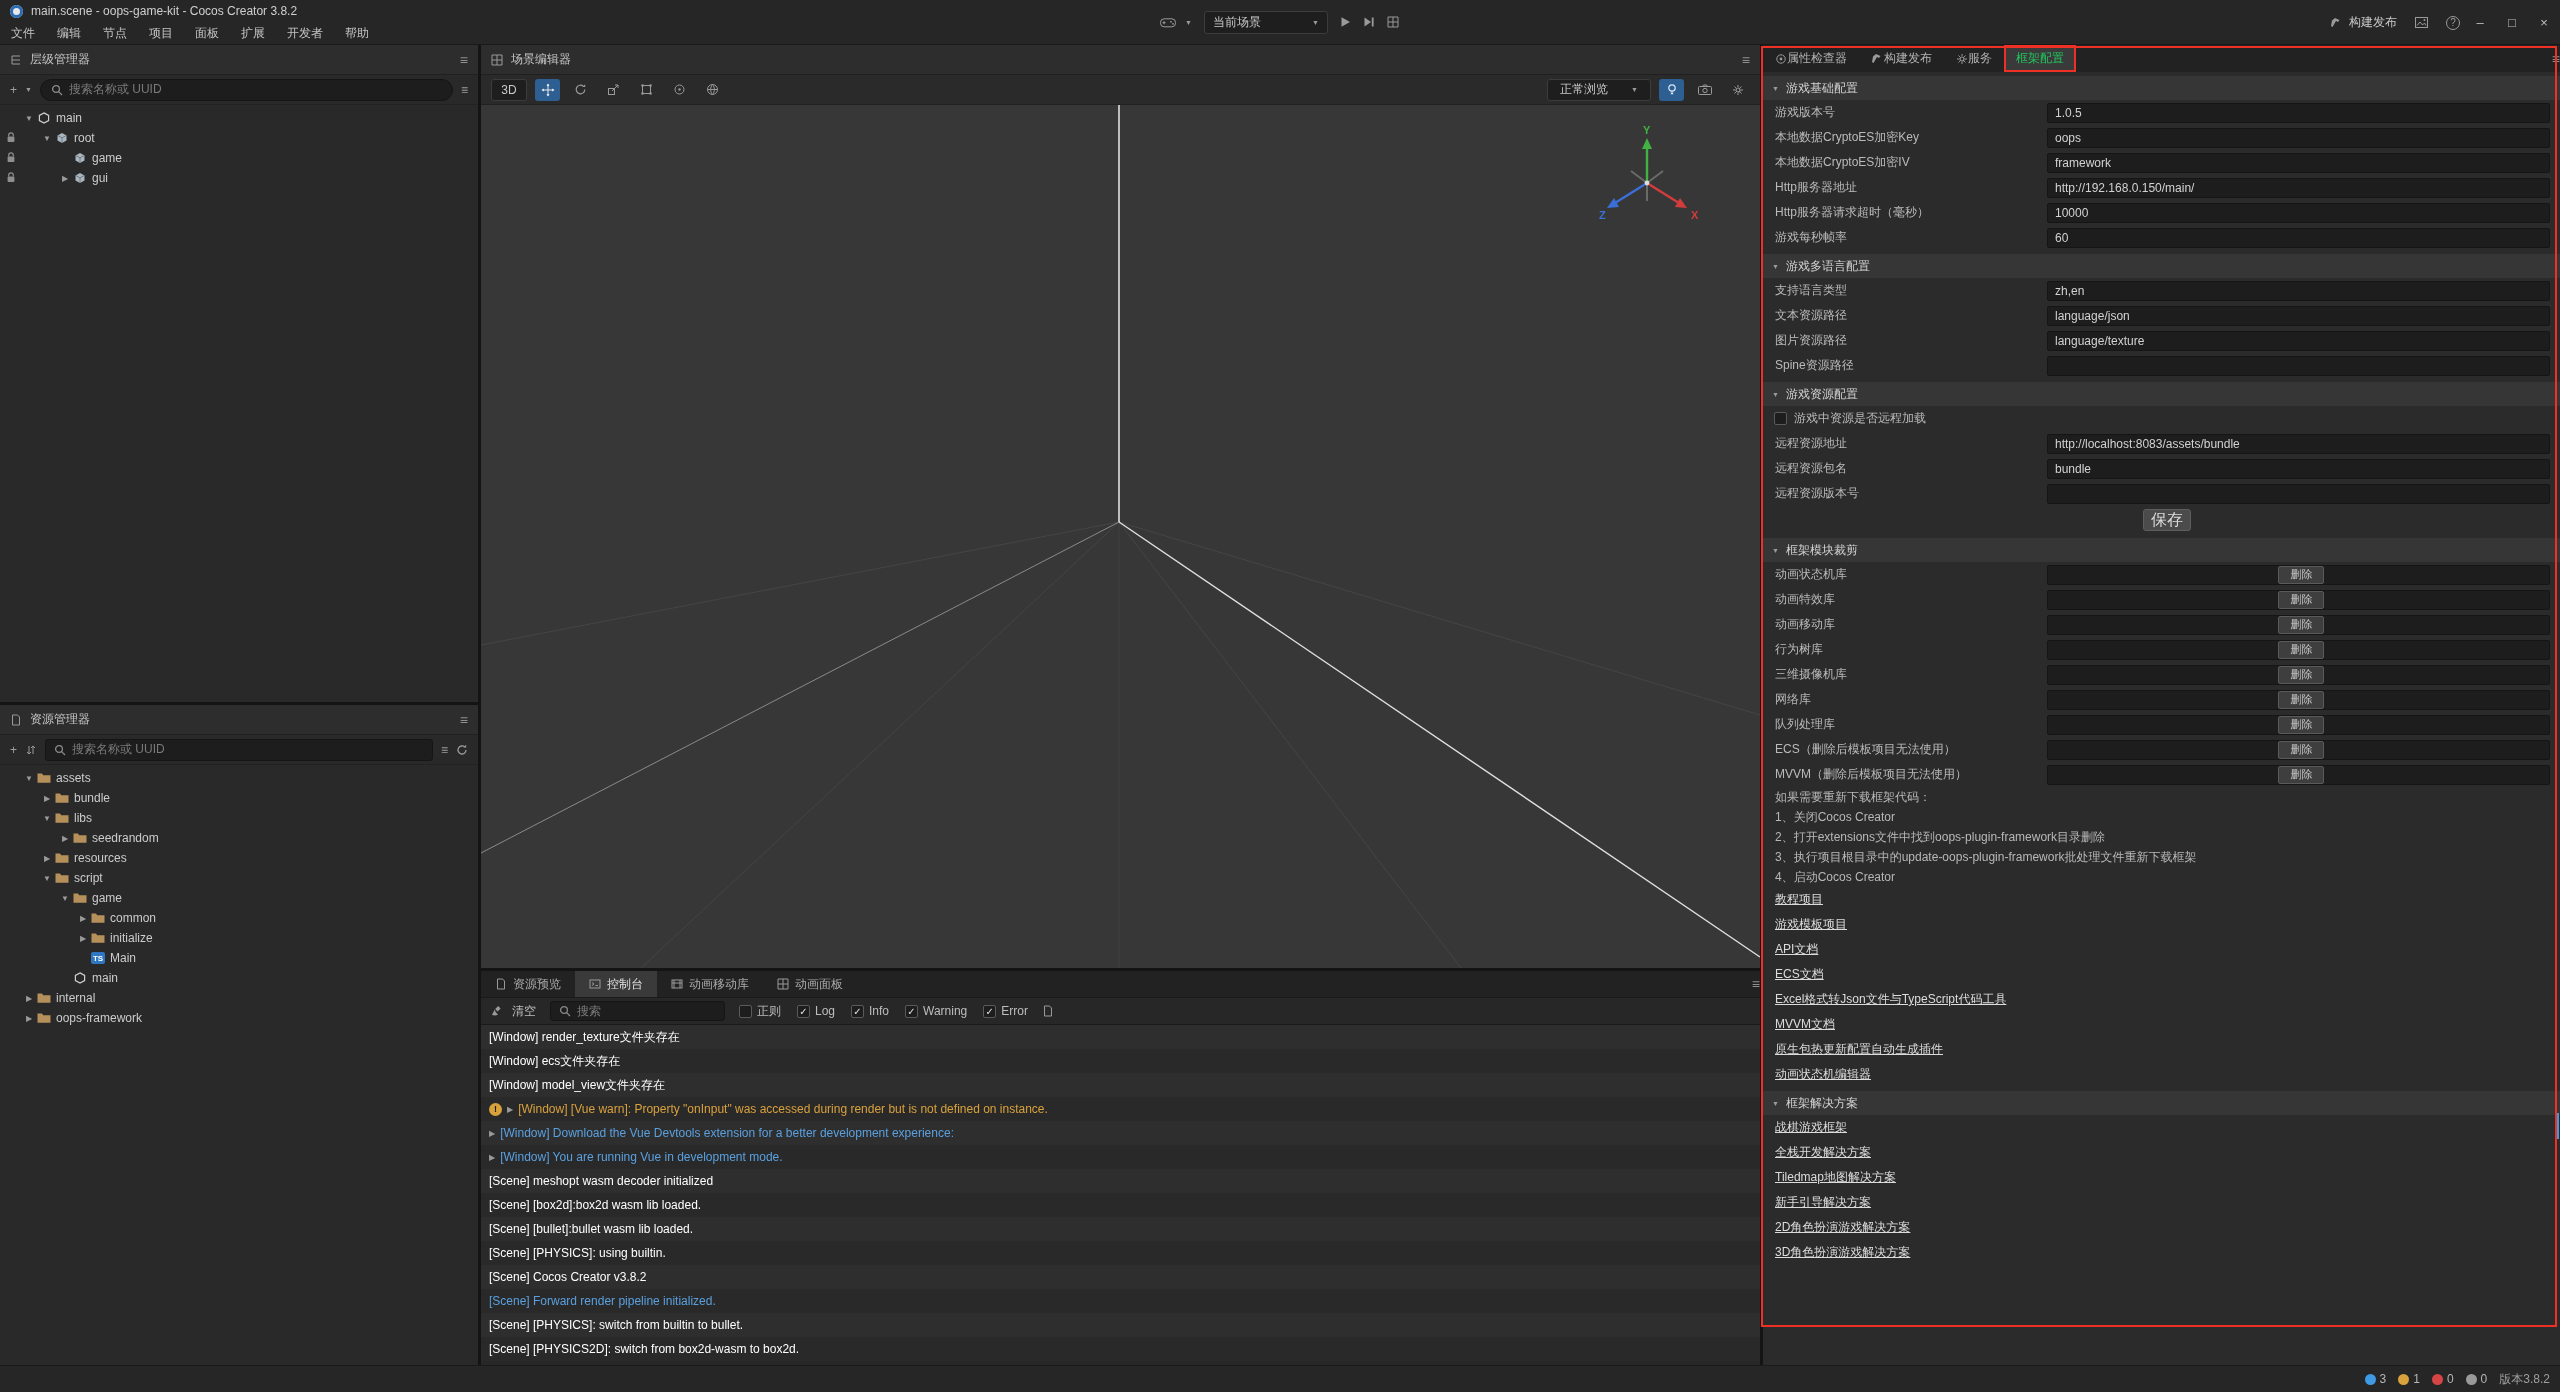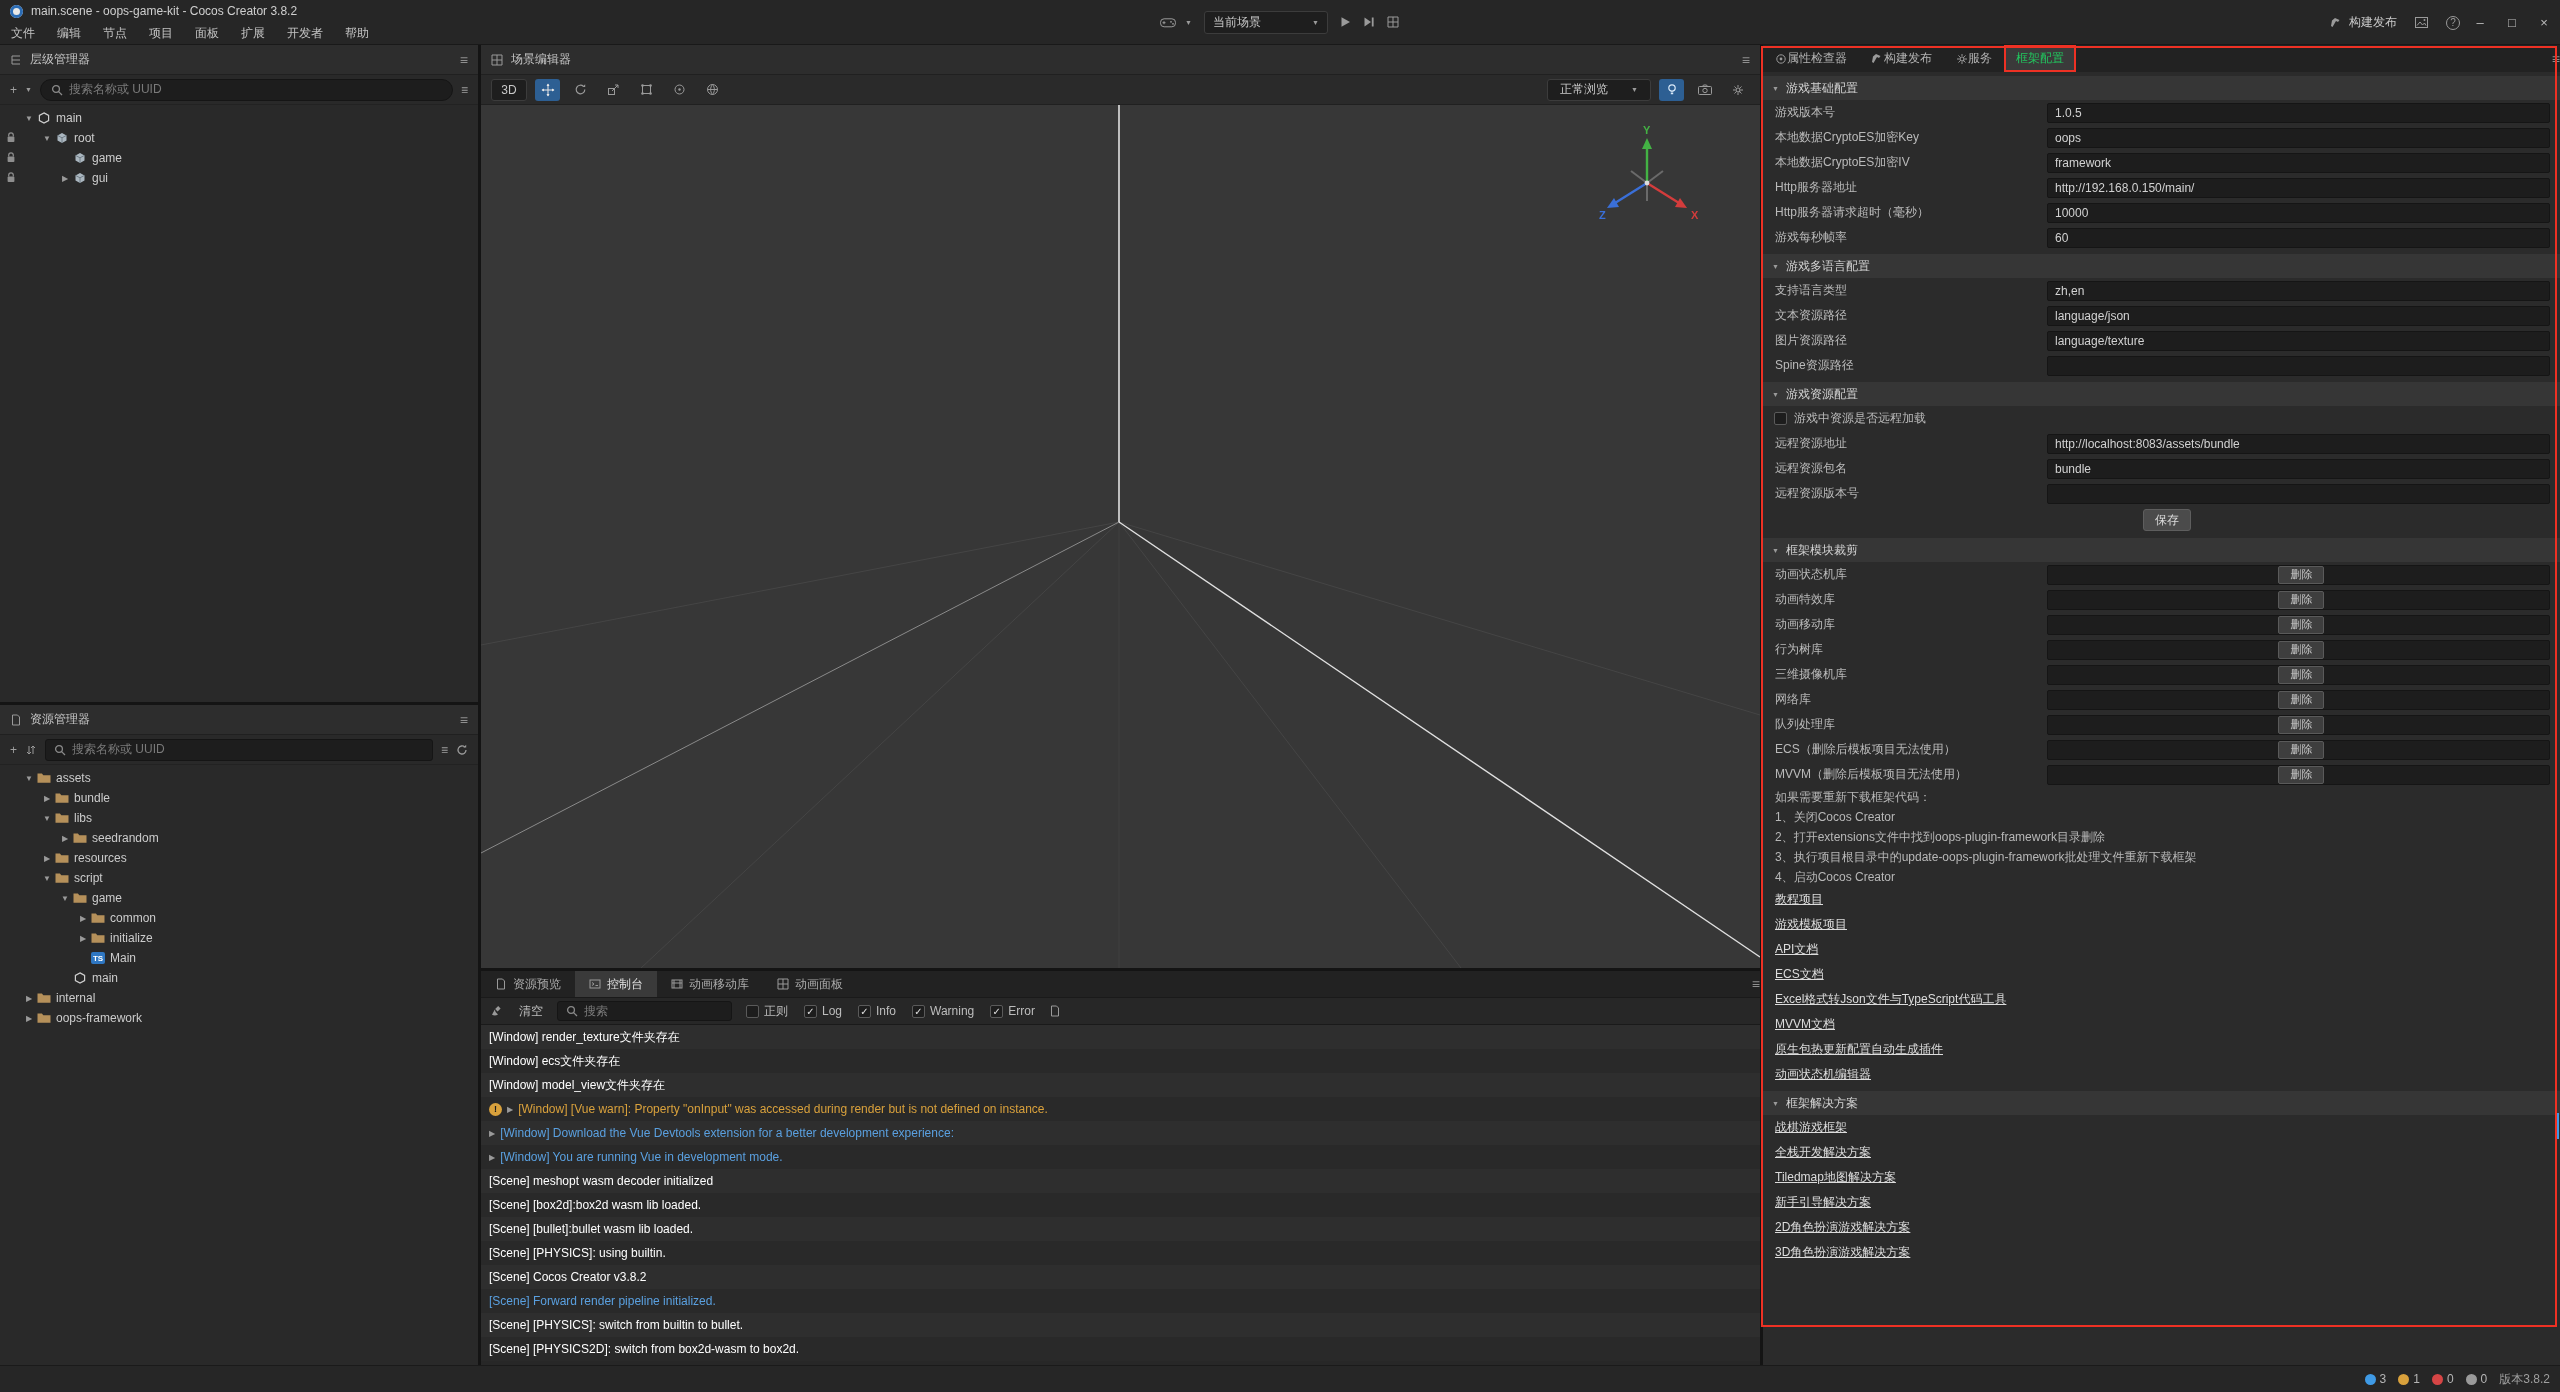--- a/index.html
+++ b/index.html
@@ -58,21 +58,21 @@
   .st-right { margin-left:auto; display:flex; align-items:center; gap:8px; }
   .view-select { height:22px; min-width:104px; background:#1e1e1e; border:1px solid #3c3c3c; border-radius:3px; display:flex; align-items:center; justify-content:space-between; padding:0 12px; color:#c8c8c8; }
   #scene-viewport { position:absolute; left:0; top:60px; right:0; bottom:0; background:#373737; overflow:hidden; }
   .gizmo { position:absolute; right:55px; top:20px; }
 
   
   .console-tabs { height:27px; display:flex; align-items:center; background:#222; border-bottom:1px solid #1a1a1a; }
   .console-tab { height:100%; display:flex; align-items:center; gap:6px; padding:0 14px; color:#aaa; }
   .console-tab.active { background:#3a3a3a; color:#e0e0e0; }
   .console-toolbar { height:27px; display:flex; align-items:center; gap:14px; padding:0 10px; border-bottom:1px solid #1a1a1a; background:#272727; }
-  .ct-btn { display:flex; align-items:center; gap:16px; color:#bdbdbd; }
+  .ct-btn { display:flex; align-items:center; gap:9px; color:#bdbdbd; }
   .console-search { width:175px; height:20px; background:#1d1d1d; border:1px solid #151515; border-radius:3px; display:flex; align-items:center; gap:6px; padding:0 8px; color:#7a7a7a; }
   #console-filters { display:flex; align-items:center; gap:16px; }
   .filter { display:flex; align-items:center; gap:5px; color:#bdbdbd; }
   .cb { width:13px; height:13px; background:#1d1d1d; border:1px solid #5a5a5a; border-radius:2px; display:inline-flex; align-items:center; justify-content:center; font-size:10px; color:#e0e0e0; flex:none; }
   .log-area { position:absolute; left:0; top:54px; right:0; bottom:0; }
   .log-row { height:24px; display:flex; align-items:center; gap:5px; padding-left:8px; color:#ffffff; }
   .log-row:nth-child(odd) { background:#2e2e2e; }
   .log-row:nth-child(even) { background:#292929; }
   .log-row.warn { color:var(--warning); }
   .log-row.info { color:var(--link); }
@@ -84,21 +84,21 @@
   .insp-tab { height:100%; display:flex; align-items:center; padding:0 12px; color:#b2b2b2; }
   .insp-tab.active { background:#3a3a3a; color:#22c55e; outline:2px solid var(--annot); outline-offset:-2px; }
   .insp-body { position:absolute; left:0; top:27px; right:0; bottom:0; overflow:hidden; }
   .sec-header { height:24px; margin-top:4px; background:#363636; display:flex; align-items:center; gap:7px; padding:0 9px; color:#d2d2d2; }
   .sec-chev { font-size:7px; color:#9a9a9a; }
   .field-row { height:25px; display:flex; align-items:center; padding:0 10px 0 12px; }
   .field-label { width:272px; flex:none; color:#bababa; }
   .field-input { flex:1; height:20px; background:#1d1d1d; border:1px solid #151515; border-radius:2px; display:flex; align-items:center; padding:0 7px; color:#d2d2d2; }
   .cb-row { height:25px; display:flex; align-items:center; gap:7px; padding-left:11px; color:#bababa; }
   .save-row { height:28px; display:flex; align-items:center; padding-left:380px; }
-  .save-btn { width:48px; height:22px; background:#4b4b4b; border:1px solid #5e5e5e; border-radius:3px; color:#dcdcdc; font-size:12px; display:flex; align-items:center; justify-content:center; font-family:inherit; }
+  .save-btn { width:48px; height:22px; background:#4b4b4b; border:1px solid #5e5e5e; border-radius:3px; color:#dcdcdc; font-size:16px; display:flex; align-items:center; justify-content:center; font-family:inherit; }
   .module-row { height:25px; display:flex; align-items:center; padding:0 10px 0 12px; }
   .module-bar { flex:1; height:20px; background:#1d1d1d; border:1px solid #151515; border-radius:2px; position:relative; }
   .del-btn { position:absolute; left:46%; top:0; height:18px; width:46px; background:#3e3e3e; border:1px solid #5a5a5a; border-radius:2px; color:#c8c8c8; font-size:11px; display:flex; align-items:center; justify-content:center; font-family:inherit; }
   .note { height:20px; line-height:20px; padding-left:12px; color:#b8b8b8; }
   .link-row { height:25px; display:flex; align-items:center; padding-left:12px; }
   .link { color:#dcdcdc; text-decoration:underline; }
   .insp-thumb { position:absolute; right:1px; top:1068px; width:4px; height:26px; background:var(--accent); }
 
   
   .statusbar { position:absolute; left:0; top:1365px; width:2560px; height:27px; background:#262626; border-top:1px solid #1a1a1a; display:flex; align-items:center; }

